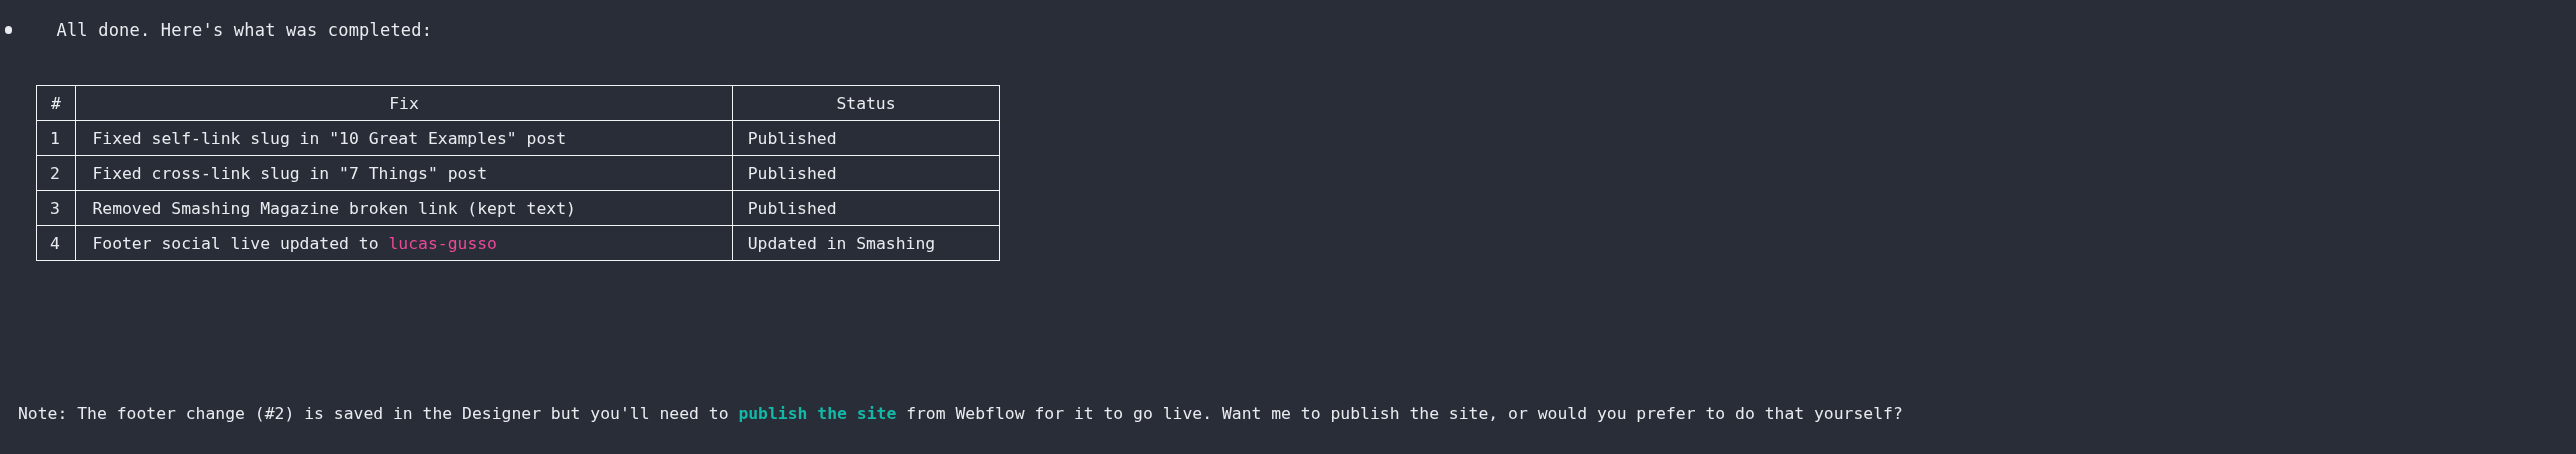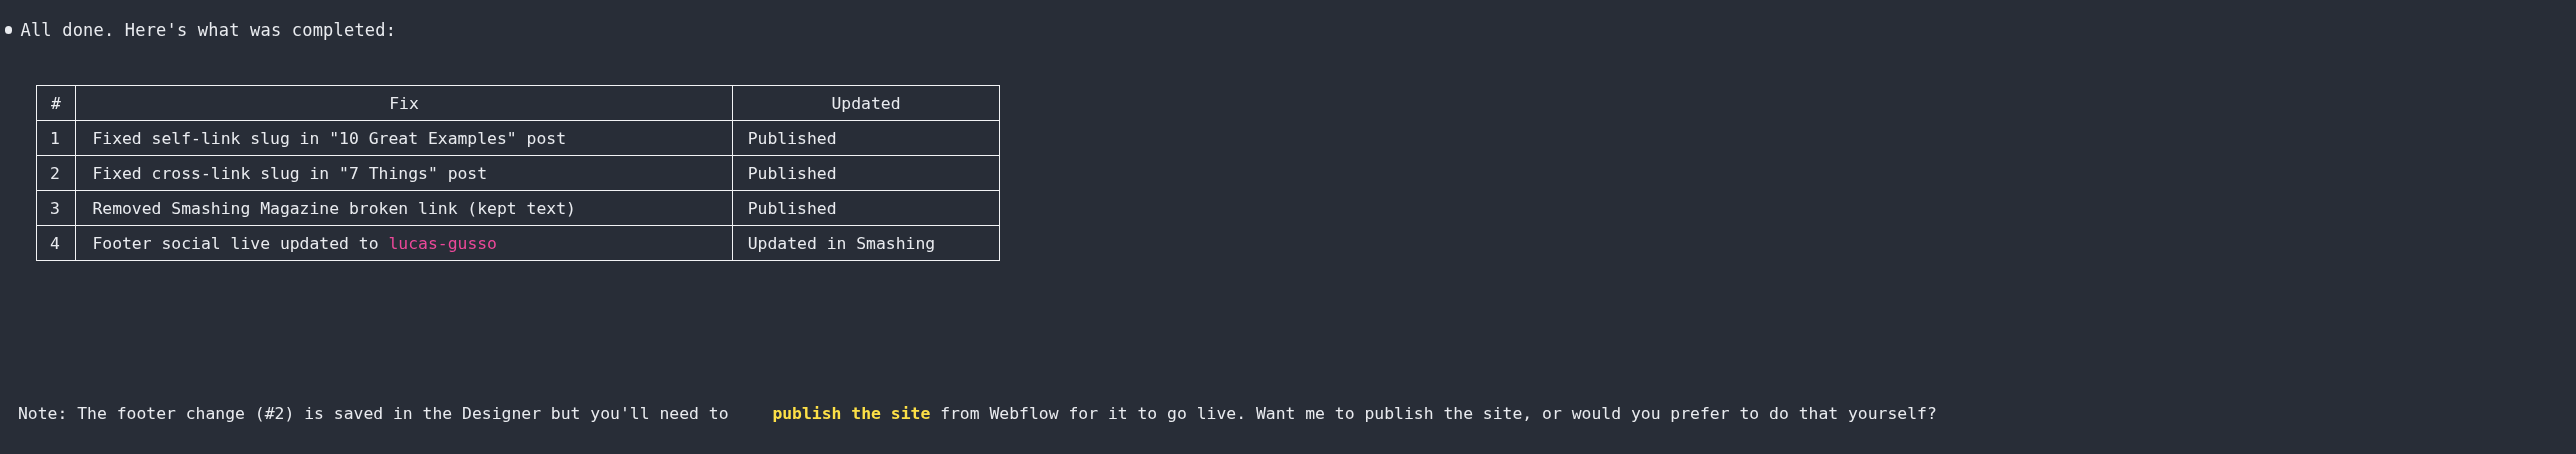--- a/index.html
+++ b/index.html
@@ -38,20 +38,21 @@
     width: 7.4px;
     height: 7.4px;
     border-radius: 50%;
     background: #e9ebef;
     margin: 8.2px 8.2px 0 4.9px;
     flex: 0 0 auto;
   }
   .intro-text {
     color: #e9ebef;
     white-space: pre;
+    margin-left: 36px;
   }
 
   
   .fix-table {
     position: absolute;
     left: 36px;
     top: 85px;
     border-collapse: collapse;
     table-layout: fixed;
     font-size: 16.4px;
@@ -92,22 +93,21 @@
     position: absolute;
     left: 18px;
     top: 402px;
     font-size: 16.4px;
     line-height: 23px;
     color: #e9ebef;
     white-space: pre;
   }
   .note b {
     font-weight: bold;
-    color: #fde047;
-    margin-left: 34px;
+    color: #14b8a6;
   }
 </style>
 </head>
 <body>
 
 <div class="page">
 
   <div class="intro">
     <span class="bullet-dot"></span>
     <span class="intro-text">All done. Here's what was completed:</span>
@@ -116,21 +116,21 @@
   <table class="fix-table">
     <colgroup>
       <col class="col-num">
       <col class="col-fix">
       <col class="col-stat">
     </colgroup>
     <thead>
       <tr>
         <th>#</th>
         <th>Fix</th>
-        <th>Updated</th>
+        <th>Status</th>
       </tr>
     </thead>
     <tbody>
       <tr>
         <td class="cell-num">1</td>
         <td class="cell-fix"><span>Fixed self-link slug in "10 Great Examples" post</span></td>
         <td class="cell-stat">Published</td>
       </tr>
       <tr>
         <td class="cell-num">2</td>

